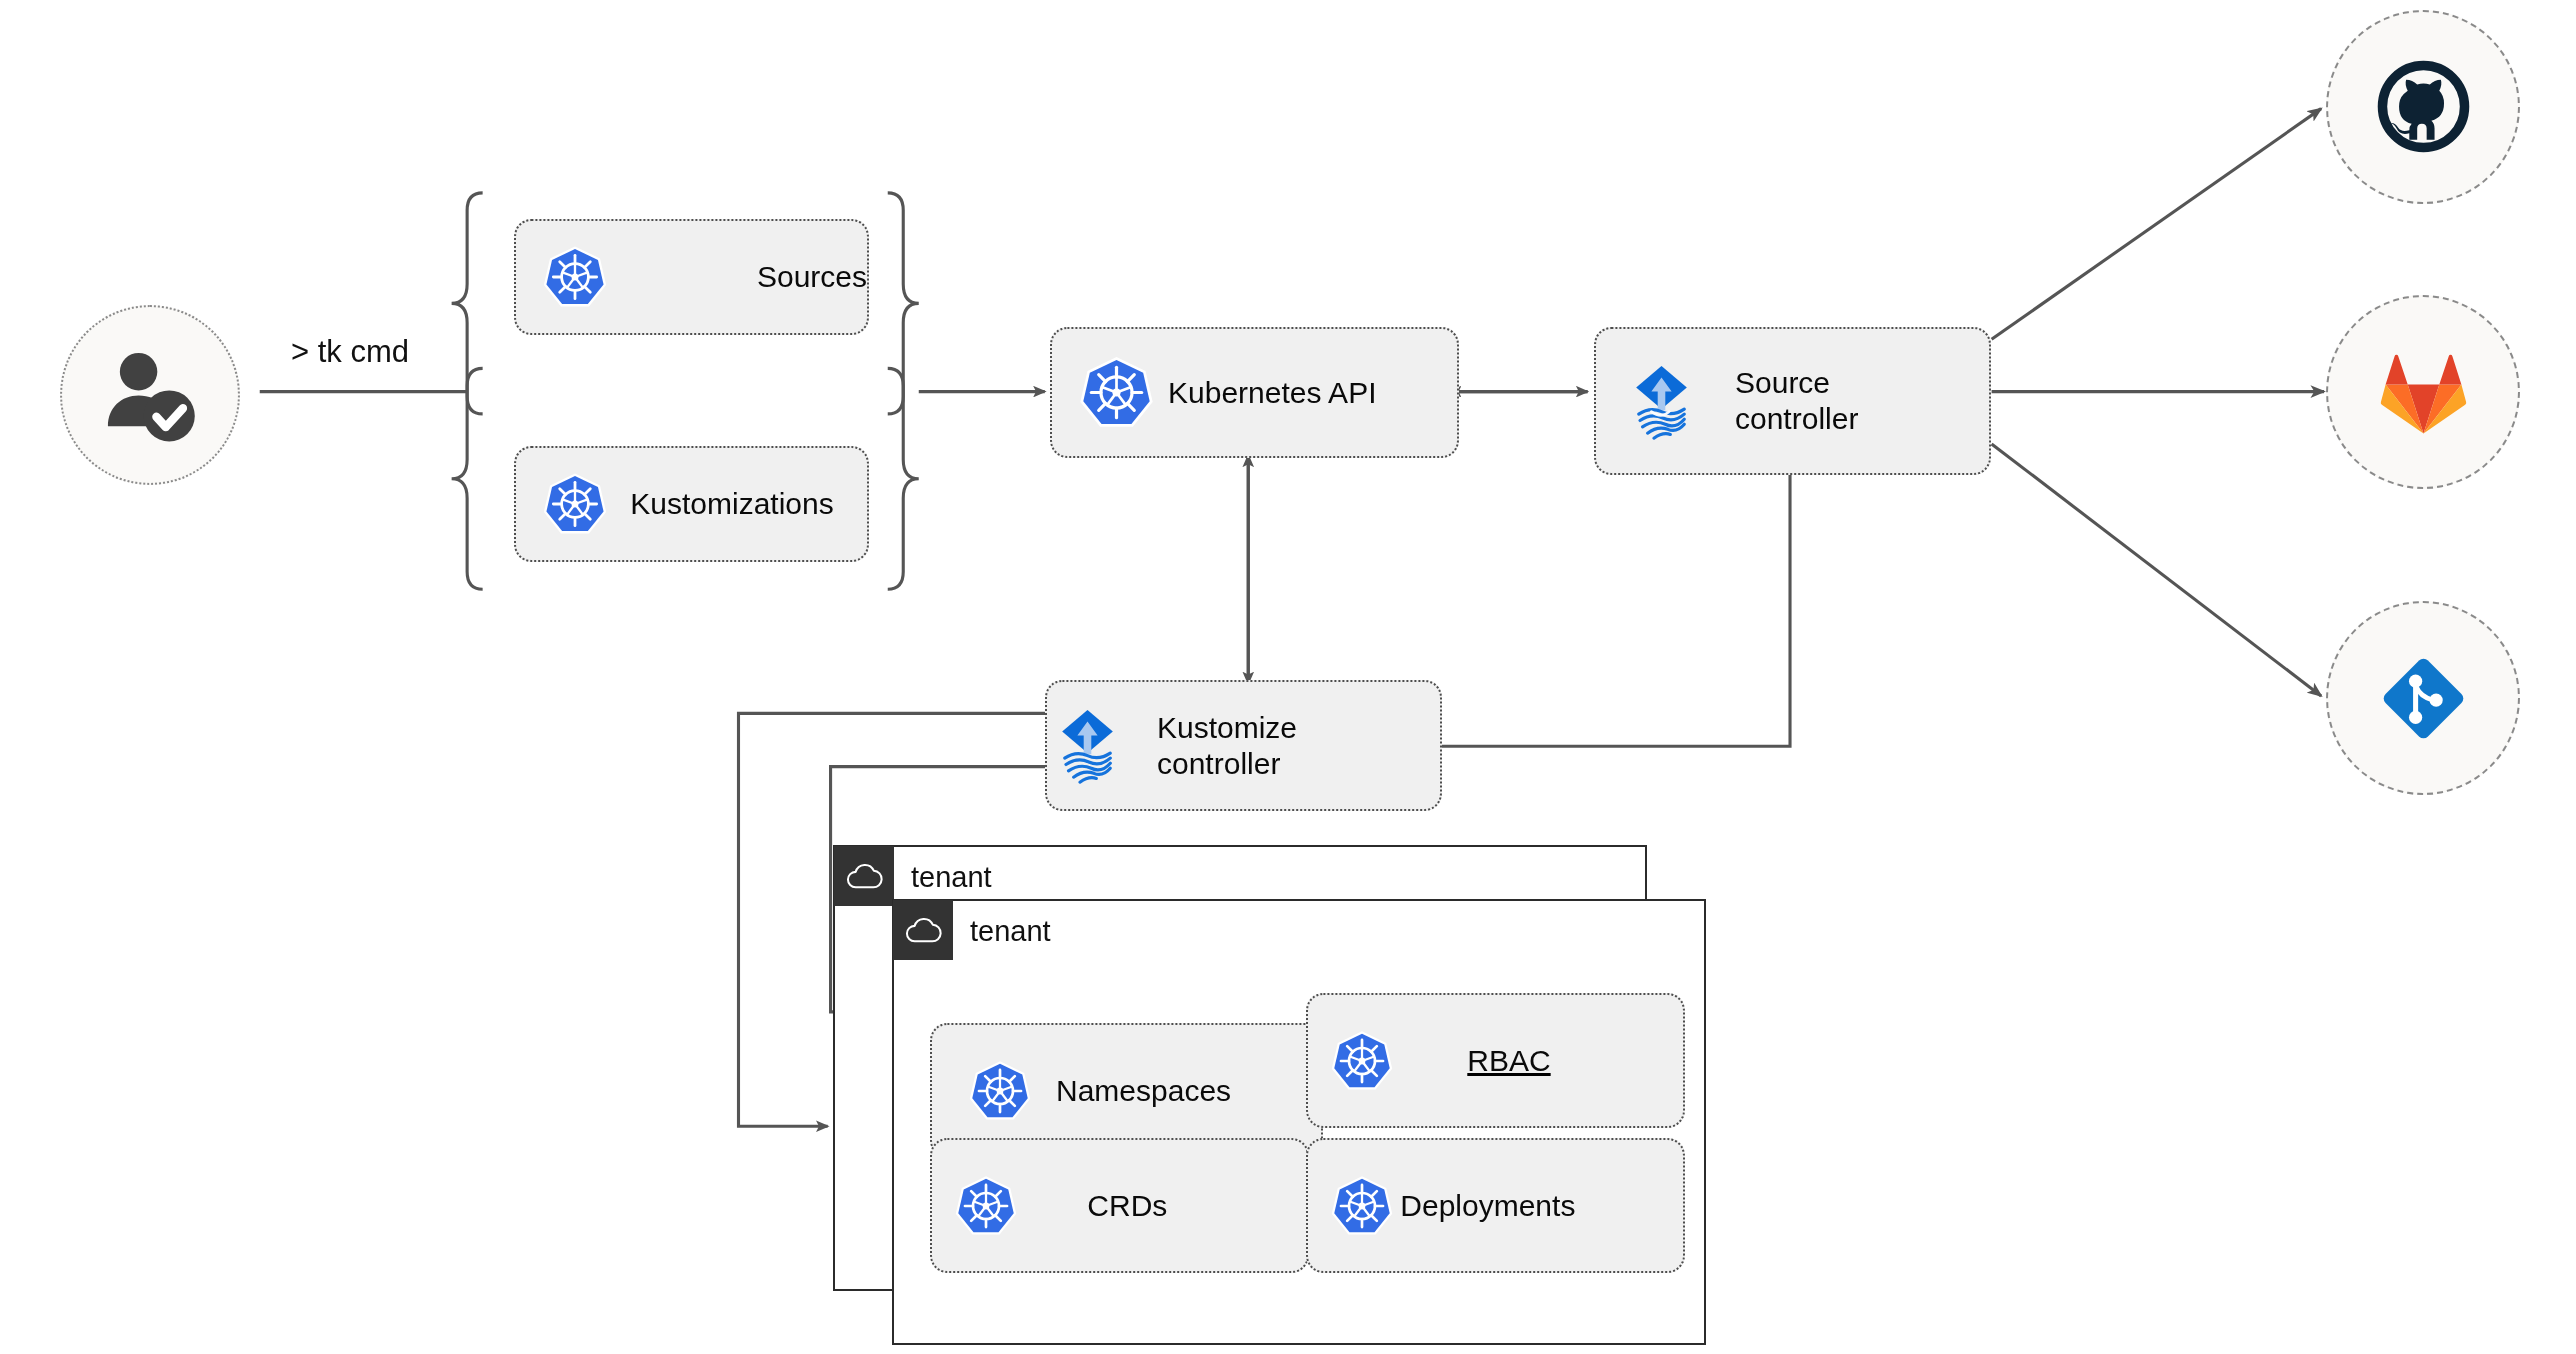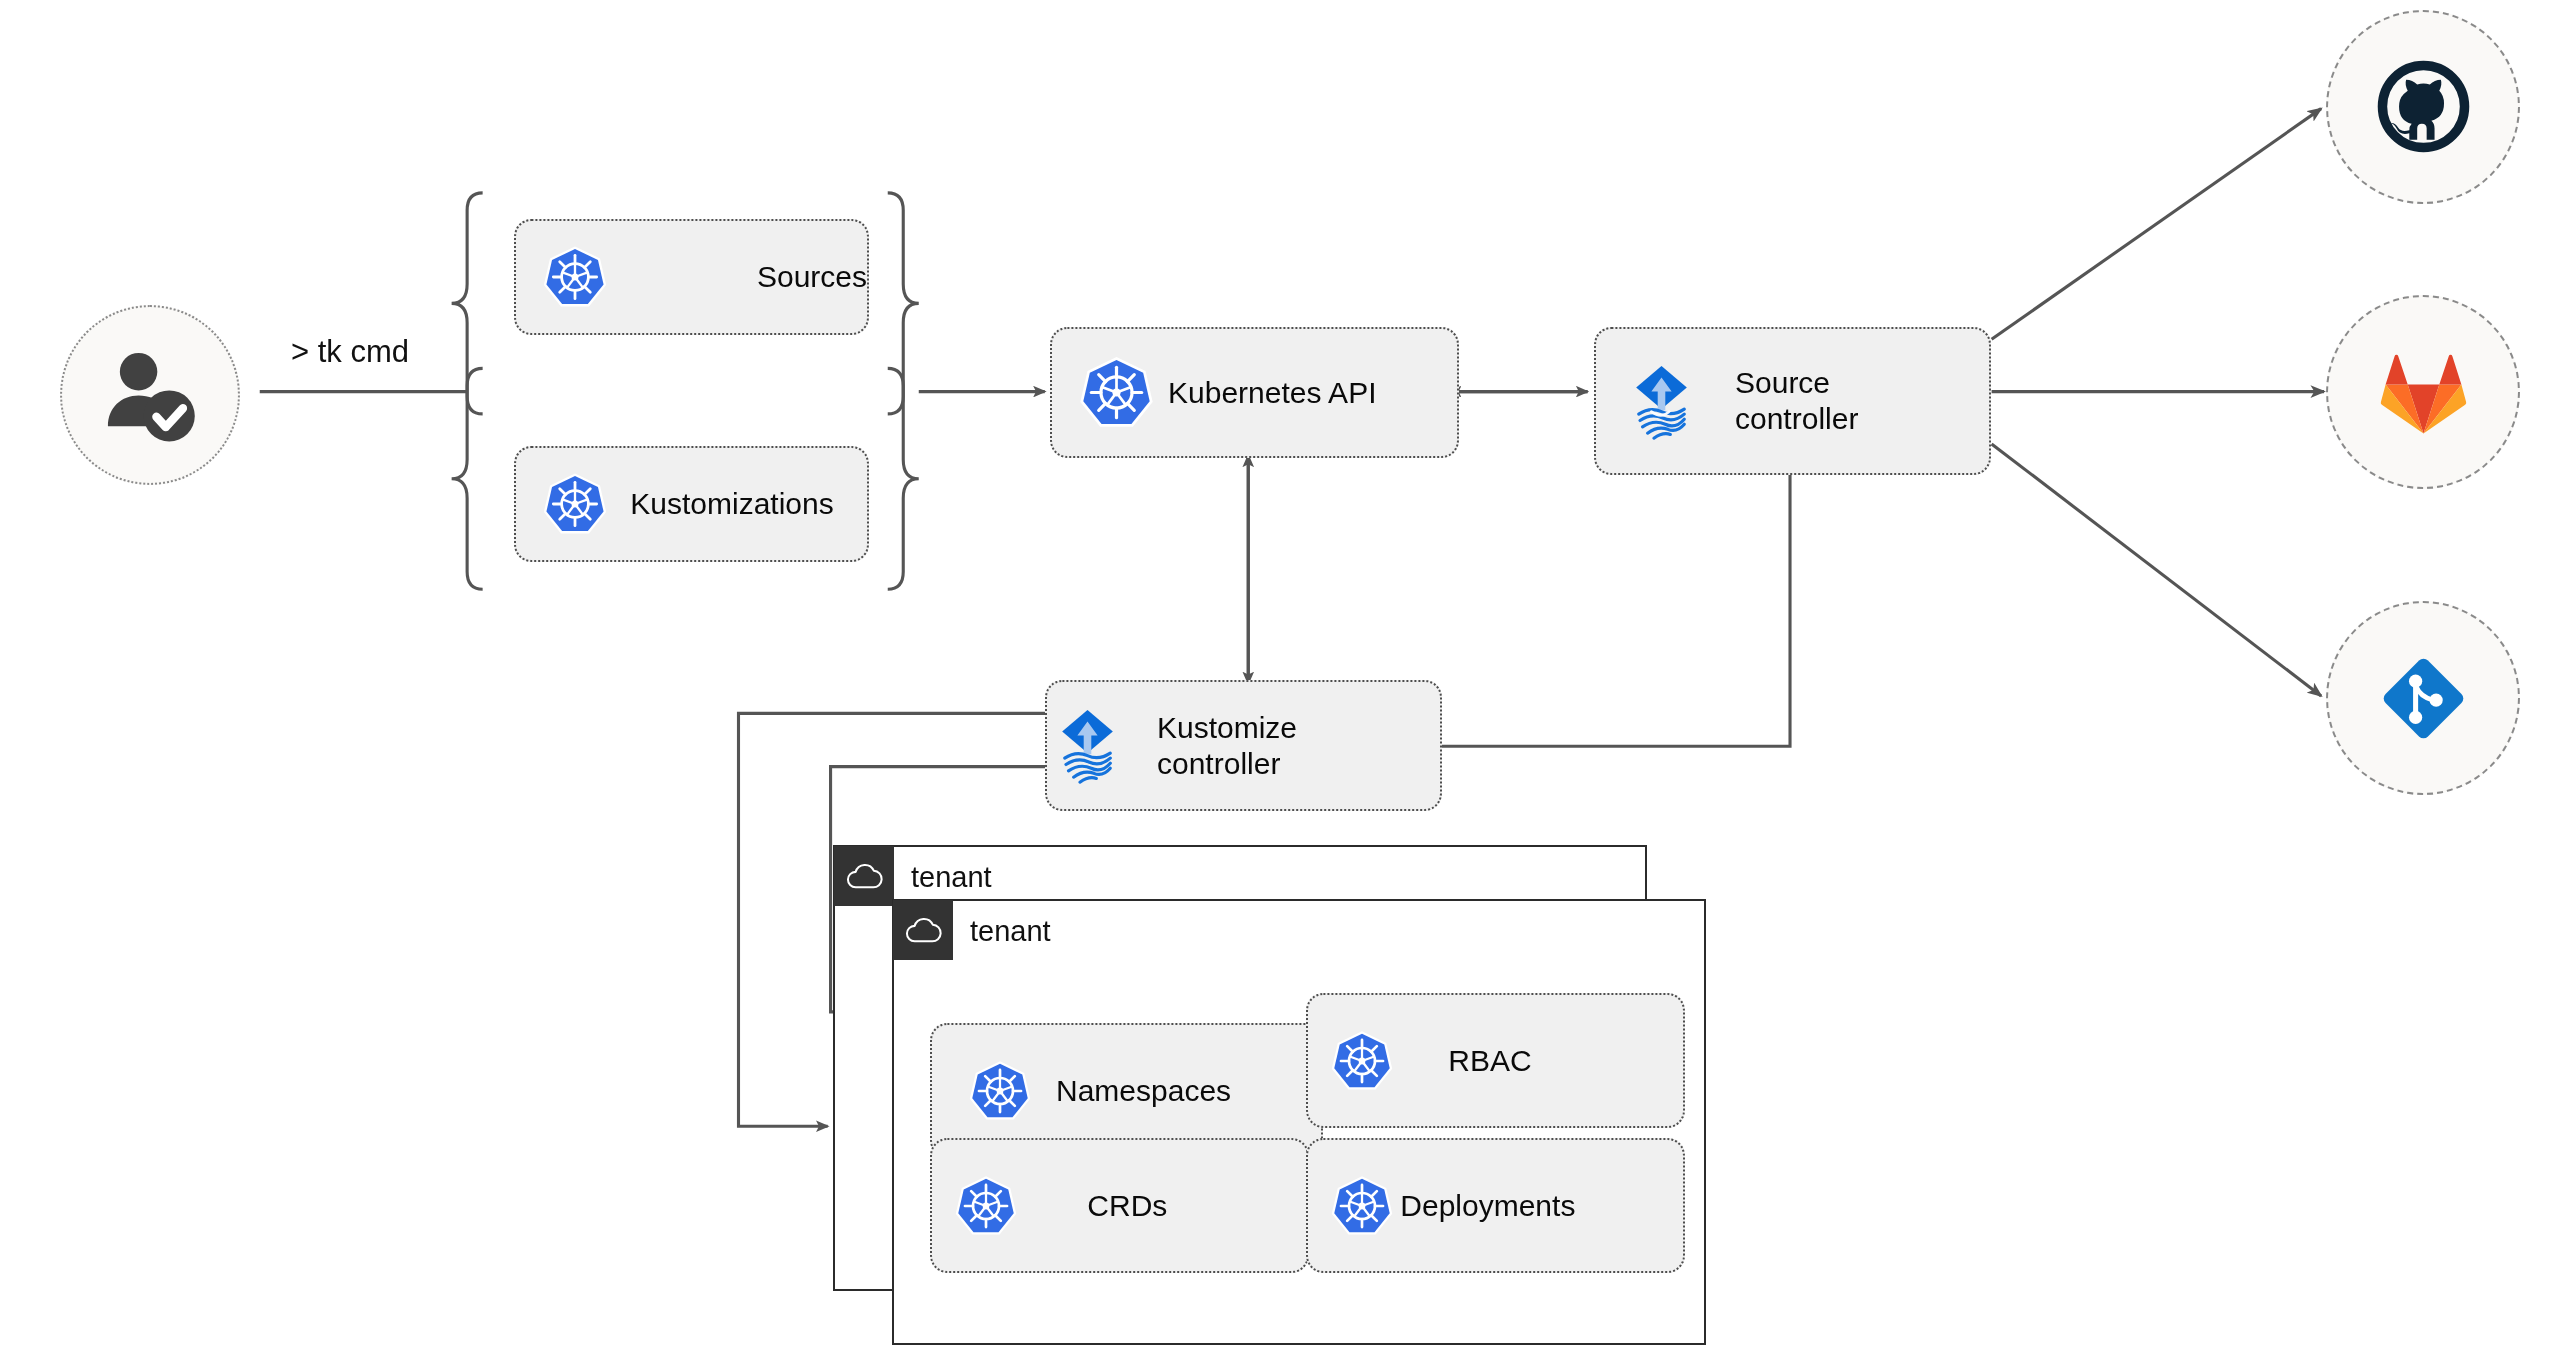--- a/index.html
+++ b/index.html
@@ -288,21 +288,21 @@
             <line x1="32" y1="32" x2="39.6" y2="42.2"></line>
               <line x1="32" y1="32" x2="24.4" y2="42.2"></line>
             <line x1="32" y1="32" x2="20.1" y2="27.6"></line>
           </g>
           <circle cx="32" cy="32" r="3.3" fill="#ffffff"></circle>
         </svg>
       </span>
       <span class="lbl">Namespaces</span>
     </div>
 
-    <div class="dbox" style="position:absolute;left:412px;top:92px;width:354px;height:131px;padding-left:21.3px;gap:53px;">
+    <div class="dbox" style="position:absolute;left:412px;top:92px;width:354px;height:131px;padding-left:21.3px;gap:72px;text-decoration:underline;">
       <span class="k8sicon">
         <svg width="66" height="66" viewBox="0 0 64 64">
           <path d="M32 3.2 L55.5 14.5 L61.3 39.6 L45.2 59.7 L18.8 59.7 L2.7 39.6 L8.5 14.5 Z" fill="#ffffff"></path>
           <path d="M32 5.6 L53.6 16 L58.9 39.1 L44.1 57.5 L19.9 57.5 L5.1 39.1 L10.4 16 Z" fill="#326CE5"></path>
           <g stroke="#ffffff" stroke-width="2.6" fill="none" stroke-linecap="round">
             <circle cx="32" cy="32" r="12.6"></circle>
             <line x1="32" y1="11.6" x2="32" y2="19.4"></line>
               <line x1="32" y1="44.6" x2="32" y2="52.4"></line>
             <line x1="11.6" y1="32" x2="19.4" y2="32"></line>
               <line x1="44.6" y1="32" x2="52.4" y2="32"></line>

